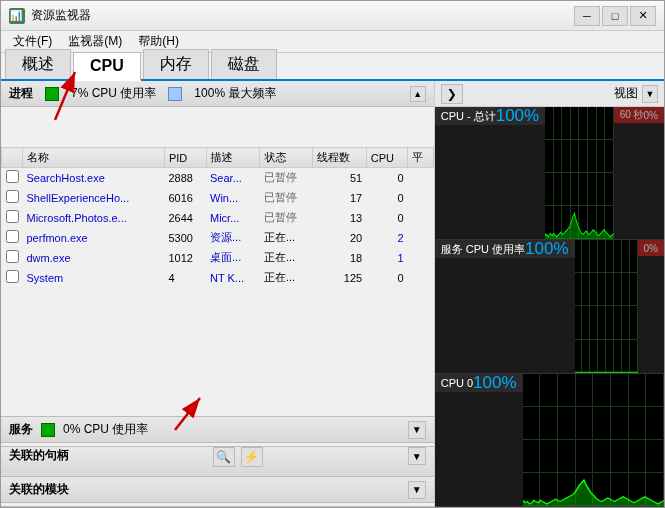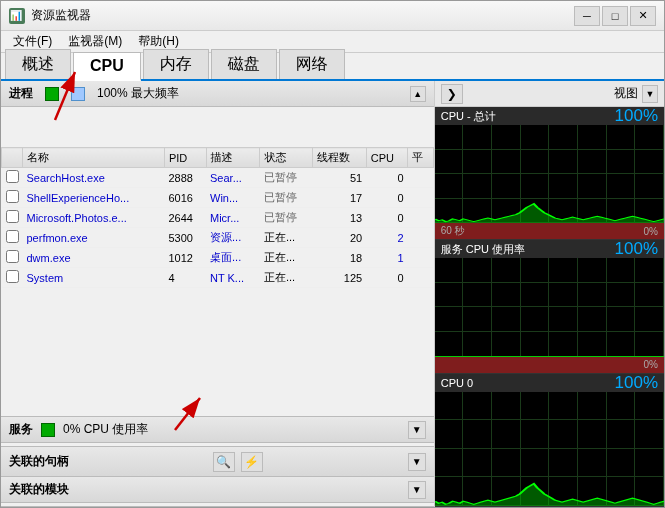--- a/index.html
+++ b/index.html
@@ -252,21 +252,21 @@
 
     
     .handles-section {
       height: 30px;
       flex-shrink: 0;
     }
     .handles-header {
       height: 29px;
       background: linear-gradient(to bottom, #e8e8e8, #d8d8d8);
       display: flex;
-      align-items: center;
+      align-items: flex-start;
       padding: 0 8px;
       gap: 6px;
     }
     .search-icon-btn {
       width: 22px;
       height: 20px;
       background: #e0e0e0;
       border: 1px solid #bbb;
       display: flex;
       align-items: center;
@@ -343,21 +343,21 @@
     .graph-container {
       flex: 1;
       display: flex;
       flex-direction: column;
       overflow: hidden;
     }
 
     .graph-panel {
       flex: 1;
       display: flex;
-      flex-direction: column;
+      flex-direction: row;
       border-bottom: 1px solid #333;
       position: relative;
     }
 
     .graph-title-bar {
       height: 18px;
       background: #2a2a2a;
       display: flex;
       align-items: center;
       padding: 0 6px;
@@ -443,31 +443,31 @@
     <span class="menu-item">文件(F)</span>
     <span class="menu-item">监视器(M)</span>
     <span class="menu-item">帮助(H)</span>
   </div>
 
   <div class="tab-bar">
     <div class="tab">概述</div>
     <div class="tab active">CPU</div>
     <div class="tab">内存</div>
     <div class="tab">磁盘</div>
-    <div class="tab">网络</div>
   </div>
 
   <div class="main-content">
 
     <div class="left-panel">
 
       <div class="process-section section">
         <div class="process-header-row">
           <span class="section-title">进程</span>
           <div class="cpu-indicator" style="background:#00aa00;"></div>
+          <span class="section-stat">7% CPU 使用率</span>
           <div class="cpu-indicator" style="background:#a0c8ff; border-color:#5090cc;"></div>
           <span class="section-stat">100% 最大频率</span>
           <div class="scroll-indicator">▲</div>
         </div>
 
         <div class="table-container">
           <table>
             <thead>
               <tr>
                 <th style="width:18px;"></th>

